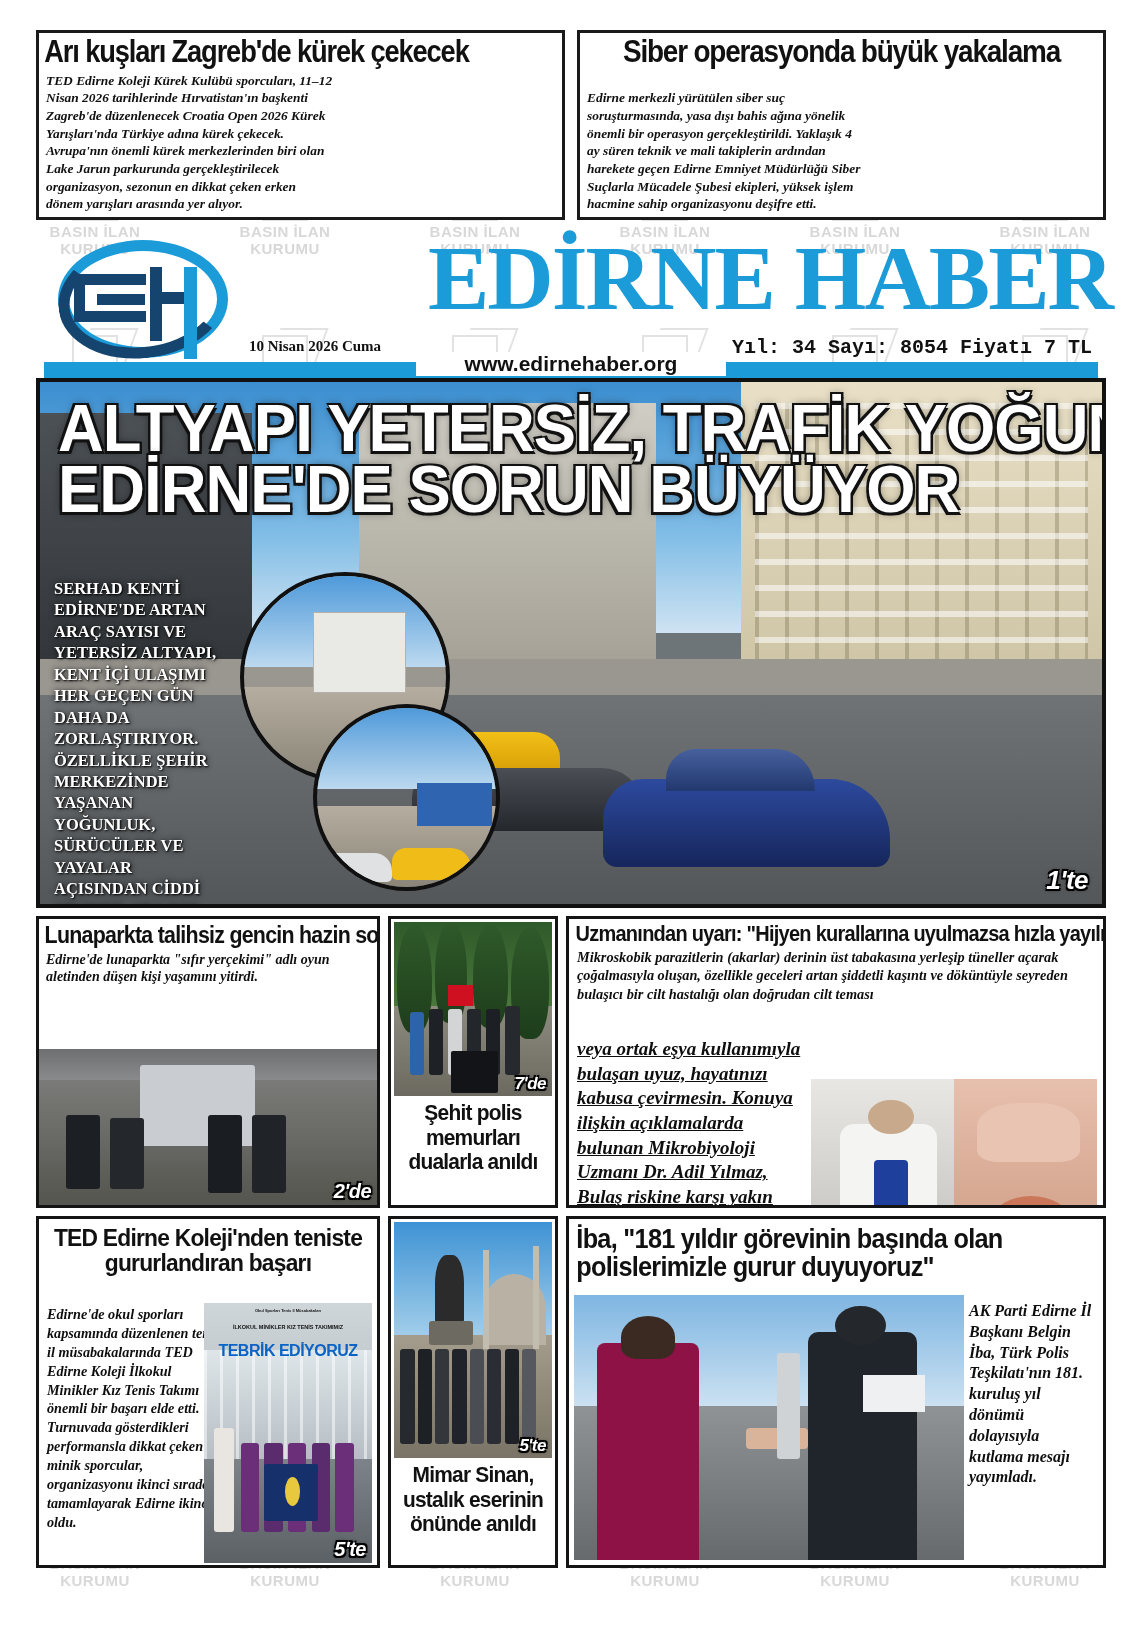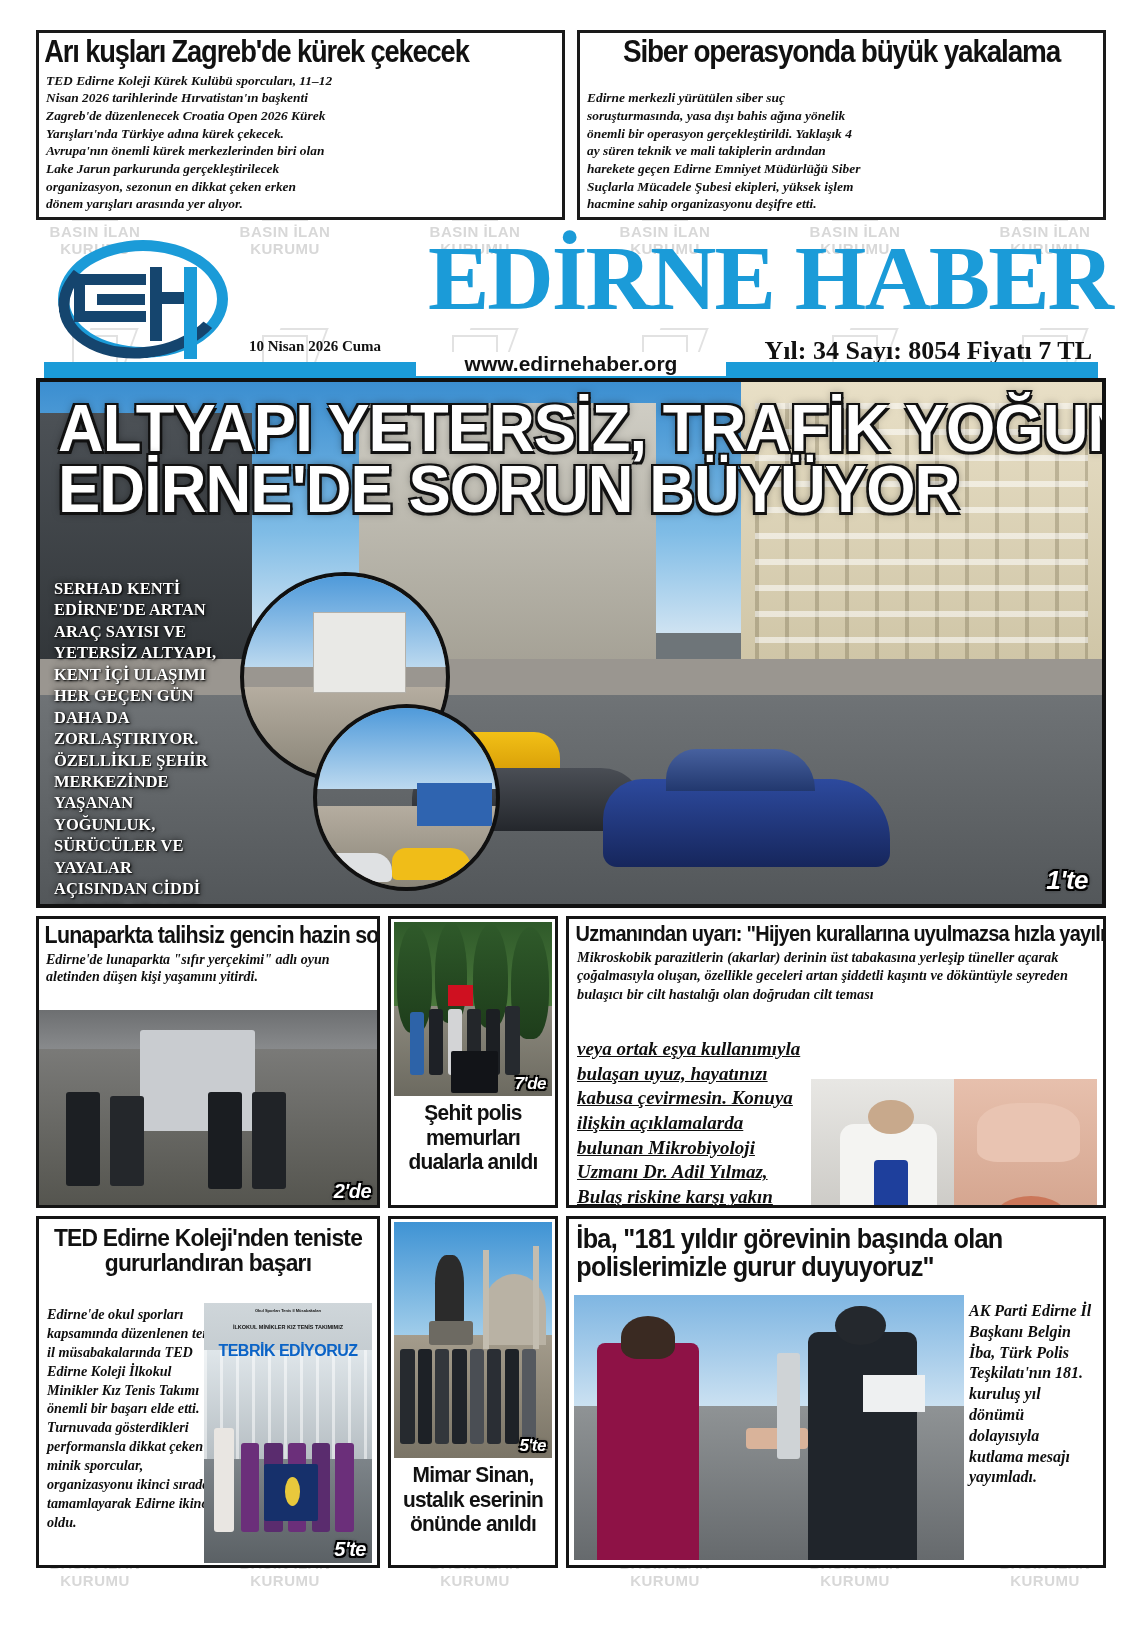--- a/index.html
+++ b/index.html
@@ -160,22 +160,22 @@
     text-align: right;
     white-space: nowrap;
   }
   .mast-date {
     position: absolute; left: 213px; top: 110px;
     font-family: "Liberation Serif", serif;
     font-weight: bold; font-size: 15px; color: #111;
   }
   .mast-meta {
     position: absolute; right: 14px; top: 108px;
-    font-family: Liberation Serif, serif;
-    font-weight: bold; font-size: 26px; color: #111;
+    font-family: Liberation Mono, monospace;
+    font-weight: bold; font-size: 20px; color: #111;
     white-space: nowrap;
   }
   .mast-bar {
     position: absolute; left: 8px; top: 134px;
     width: 1054px; height: 16px;
     background: #1b9bd8;
   }
   .mast-url {
     position: absolute; left: 0; right: 0; top: 124px;
     text-align: center;
@@ -269,21 +269,21 @@
   }
   .bodytext {
     font-family: "Liberation Serif", serif;
     font-weight: bold; font-style: italic; color: #0e0e0e;
   }
 
   
   #box-lunapark { left: 0; top: 0; width: 344px; height: 292px; }
   #box-lunapark .hl { font-size: 23px; padding: 5px 6px 2px; transform: scaleX(.93); transform-origin: left center; white-space: nowrap; }
   #box-lunapark p { font-size: 14px; line-height: 1.26; padding: 2px 7px 5px; }
-  #box-lunapark .ph { position: absolute; left:0; right:0; bottom:0; height: 195px; }
+  #box-lunapark .ph { position: absolute; left:0; right:0; bottom:0; height: 156px; }
 
   
   #box-sehit { left: 352px; top: 0; width: 170px; height: 292px; }
   #box-sehit .ph { position: absolute; left:3px; right:3px; top:3px; height: 174px; }
   #box-sehit .hl { position:absolute; left:0; right:0; top: 182px; font-size: 22px; text-align:center; line-height:1.12; transform: scaleX(.95); }
 
   
   #box-uzman { left: 530px; top: 0; width: 540px; height: 292px; }
   #box-uzman .hl { font-size: 21.5px; padding: 5px 5px 2px 7px; transform: scaleX(.93); transform-origin: left center; white-space: nowrap; }
   #box-uzman .lede3 { font-size: 14.3px; line-height: 1.28; padding: 1px 8px 0px 8px; }

